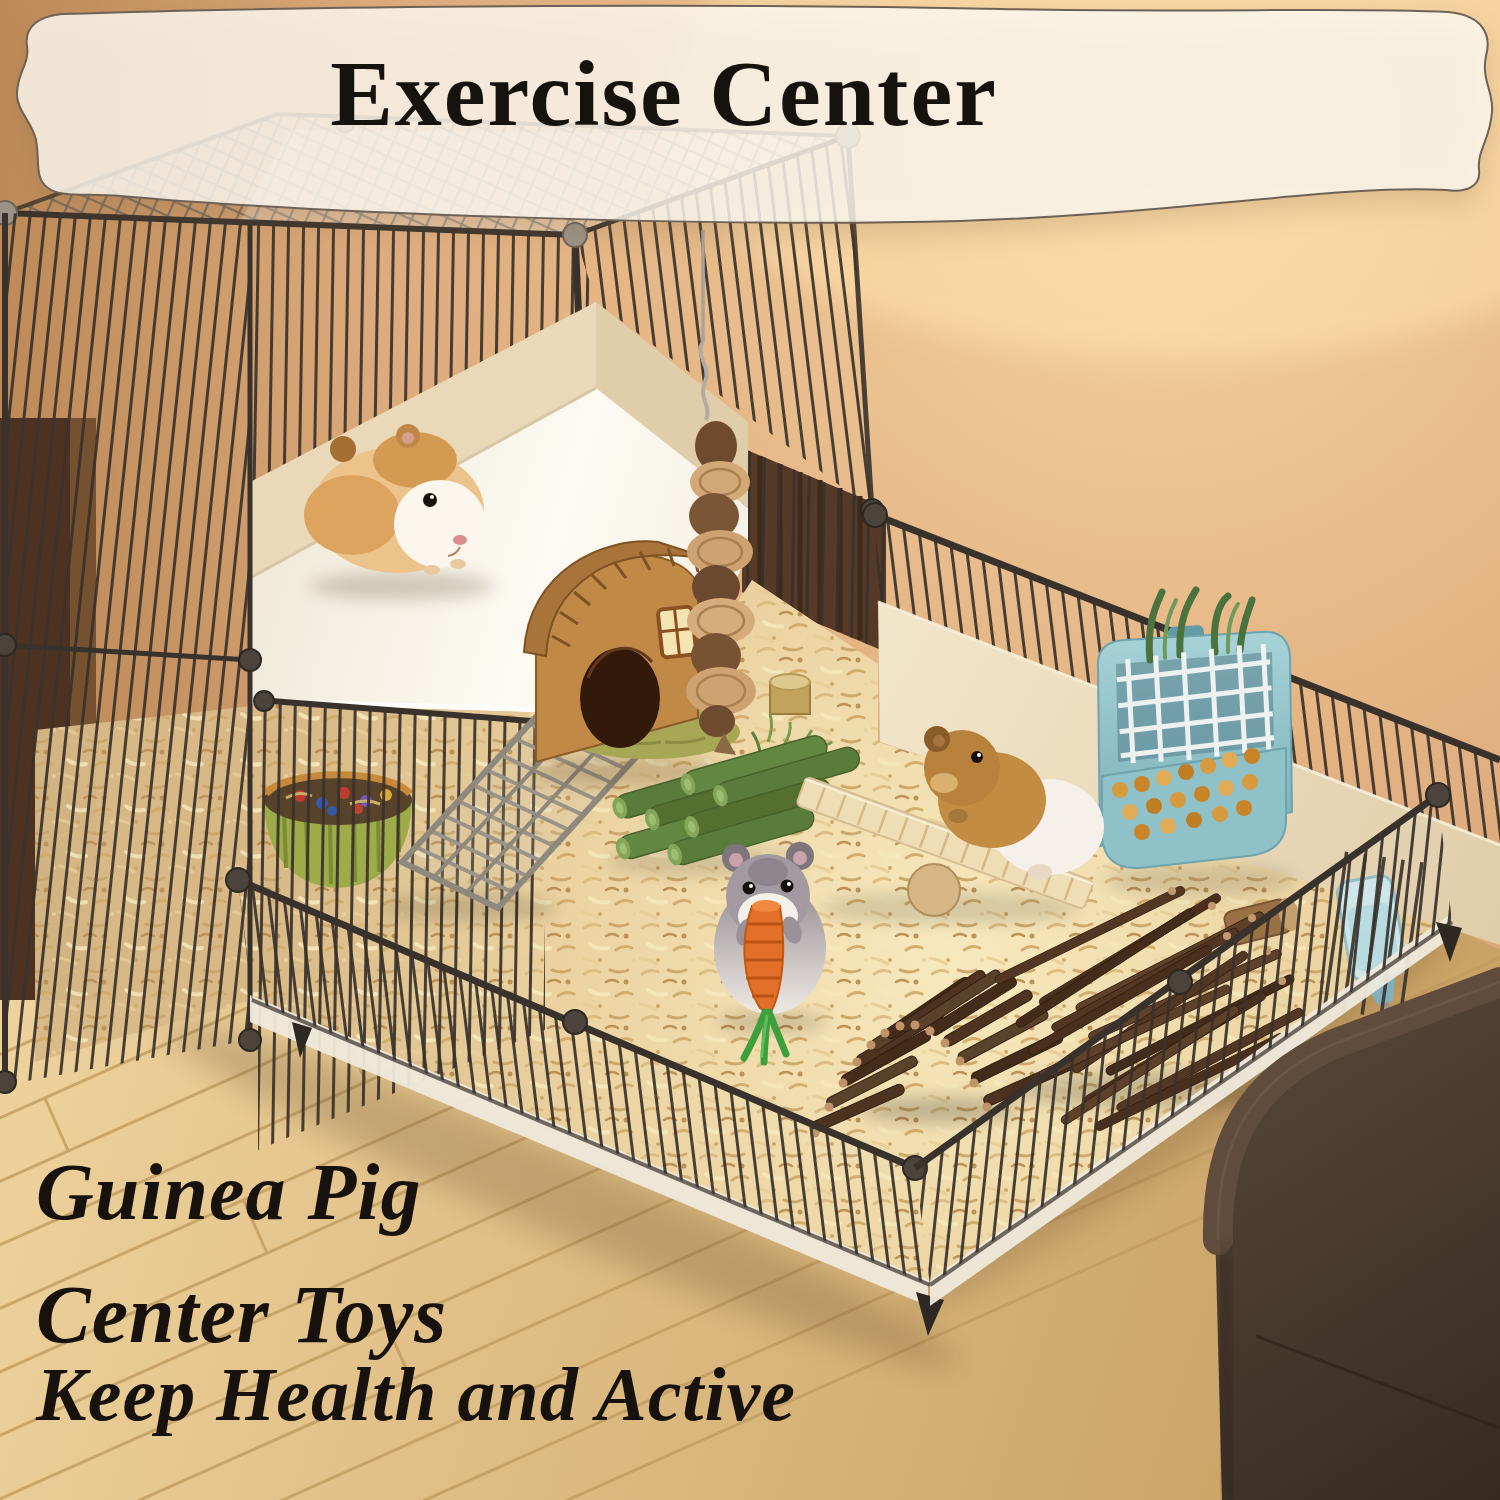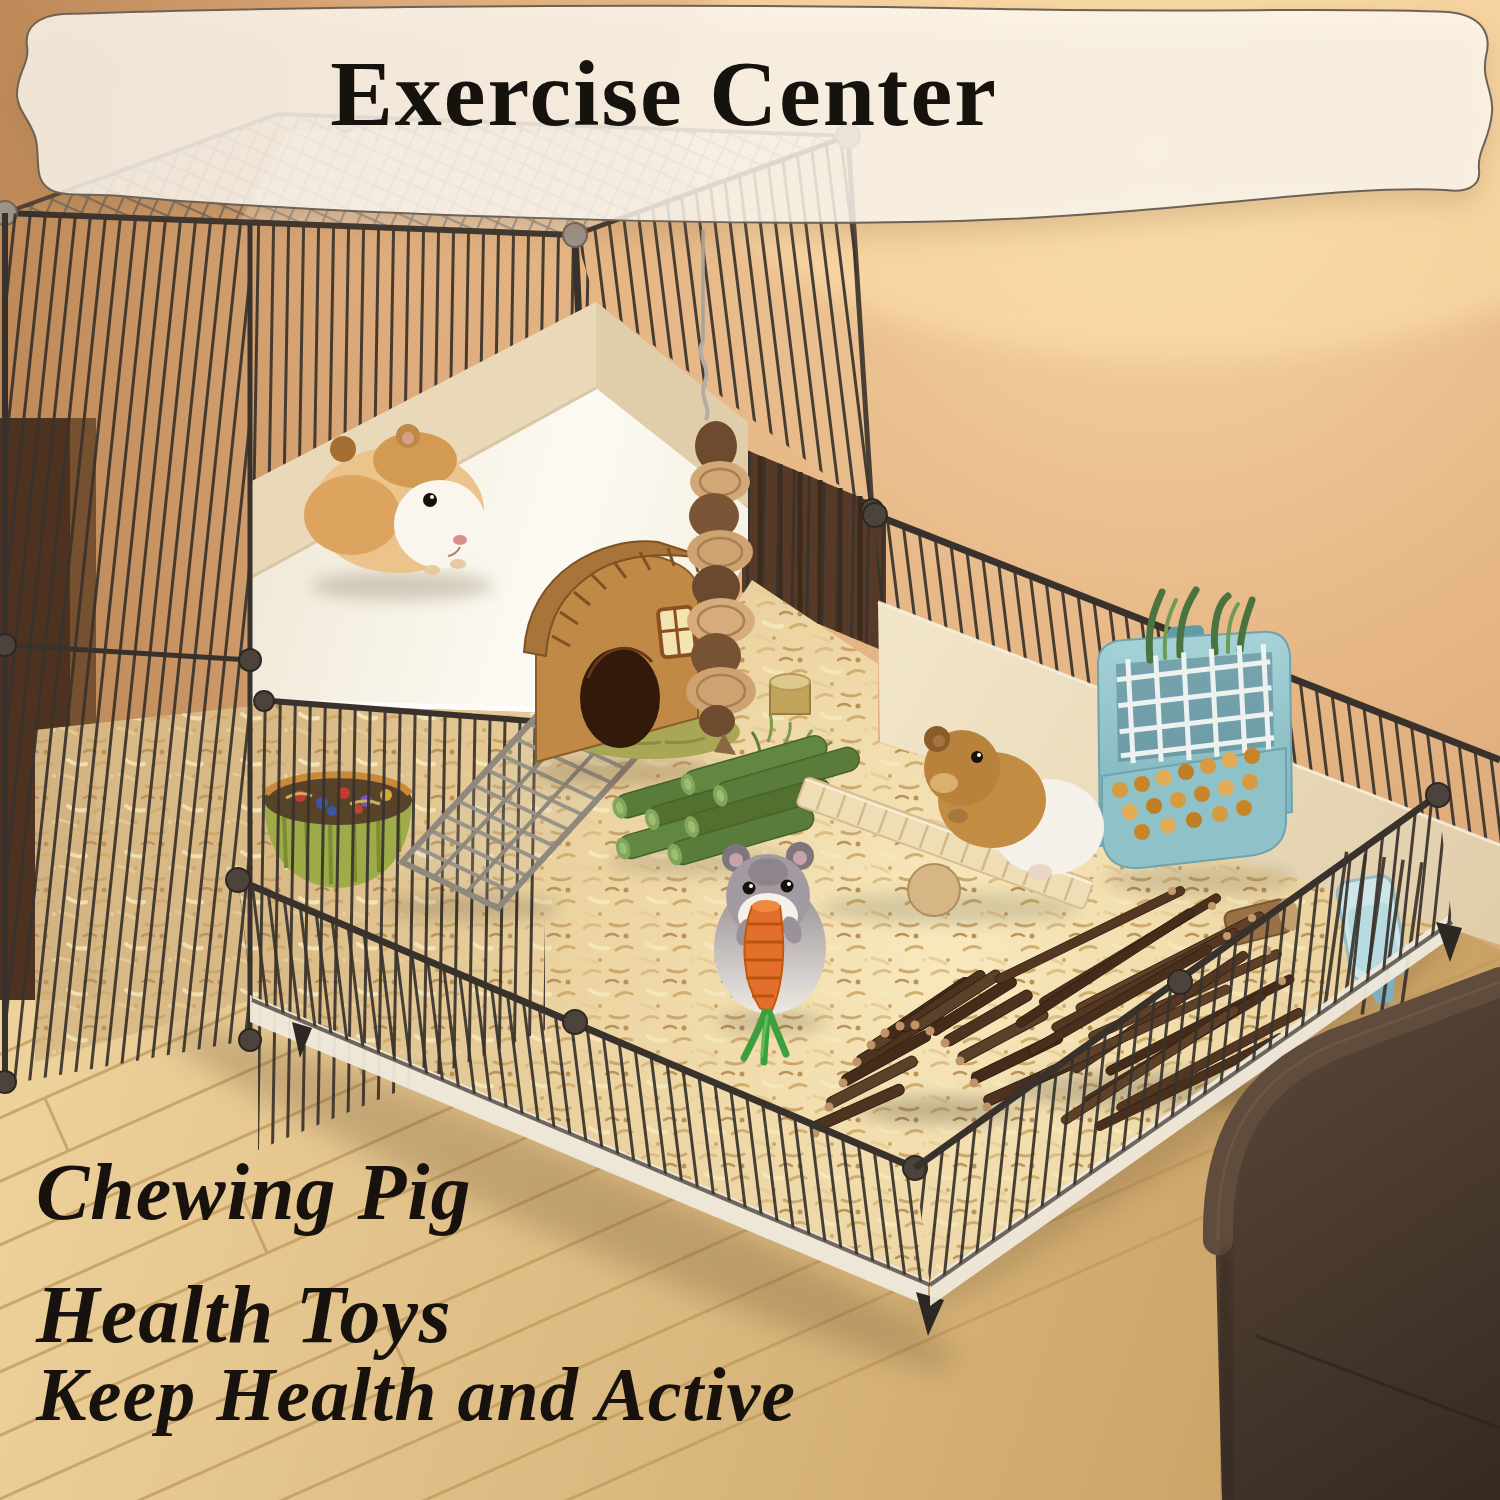--- a/index.html
+++ b/index.html
@@ -579,16 +579,16 @@
   <path d="M62,14 C300,6 700,3 1000,9 C1200,13 1352,7 1448,12
            C1482,15 1492,34 1486,56 C1481,80 1494,92 1492,112
            C1490,140 1477,150 1479,170 C1481,186 1467,193 1446,190
            C1340,184 1180,214 960,221 C700,228 300,212 120,196
            C90,193 60,198 48,188 C34,178 40,160 36,140
            C32,122 18,112 17,96 C16,74 30,64 27,46 C24,26 40,16 62,14 Z" fill="#fcf9f2" fill-opacity="0.82" stroke="#6e6257" stroke-width="2"></path>
 </g>
 </svg>
 
 <div class="banner-title">Exercise Center</div>
-<div class="cap cap1">Chewing Pig</div>
-<div class="cap cap2">Health Toys</div>
+<div class="cap cap1">Guinea Pig</div>
+<div class="cap cap2">Center Toys</div>
 <div class="cap cap3">Keep Health and Active</div>
 </div>
 
 </body></html>

